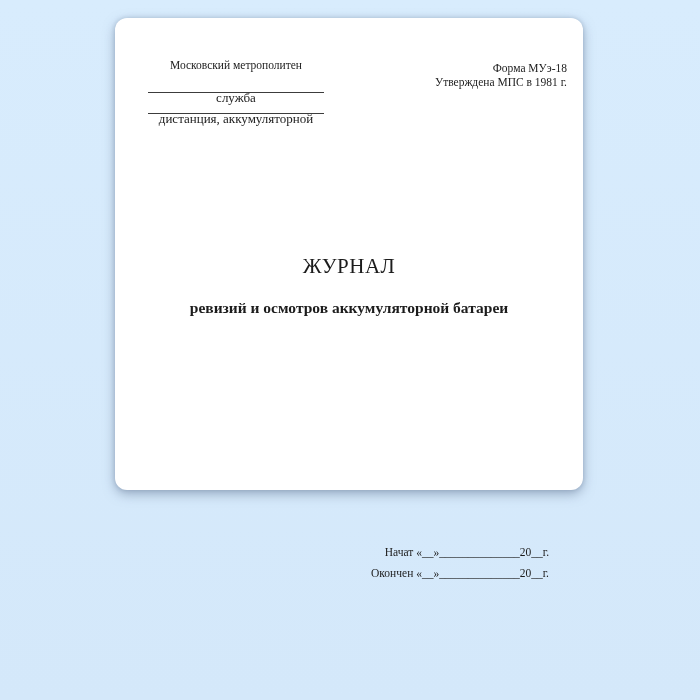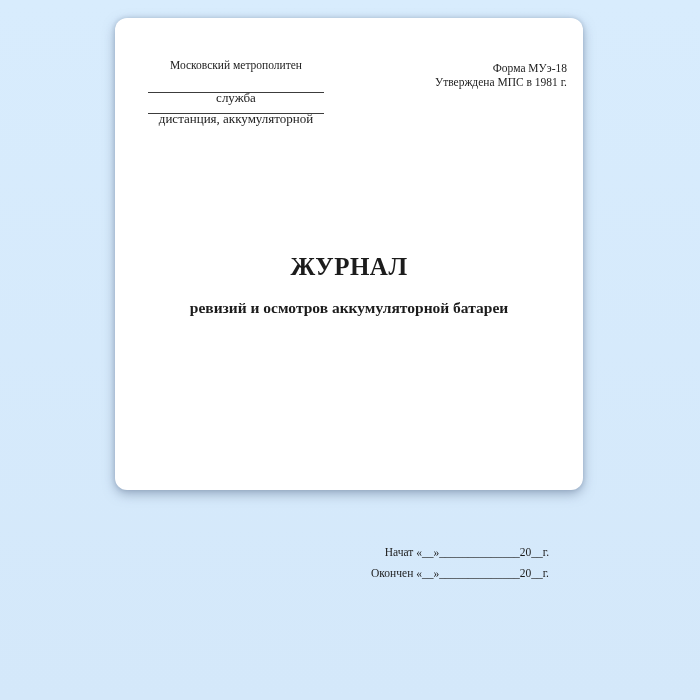--- a/index.html
+++ b/index.html
@@ -62,23 +62,23 @@
   }
   
   .title-block {
     position: absolute;
     left: 0;
     width: 100%;
     top: 235px;
     text-align: center;
   }
   .title-main {
-    font-size: 25px;
+    font-size: 21px;
     line-height: 27px;
-    font-weight: 700;
+    font-weight: 400;
     letter-spacing: 0.5px;
     white-space: nowrap;
   }
   .title-sub {
     font-size: 15.5px;
     line-height: 19px;
     font-weight: 700;
     margin-top: 18px;
     white-space: nowrap;
   }

